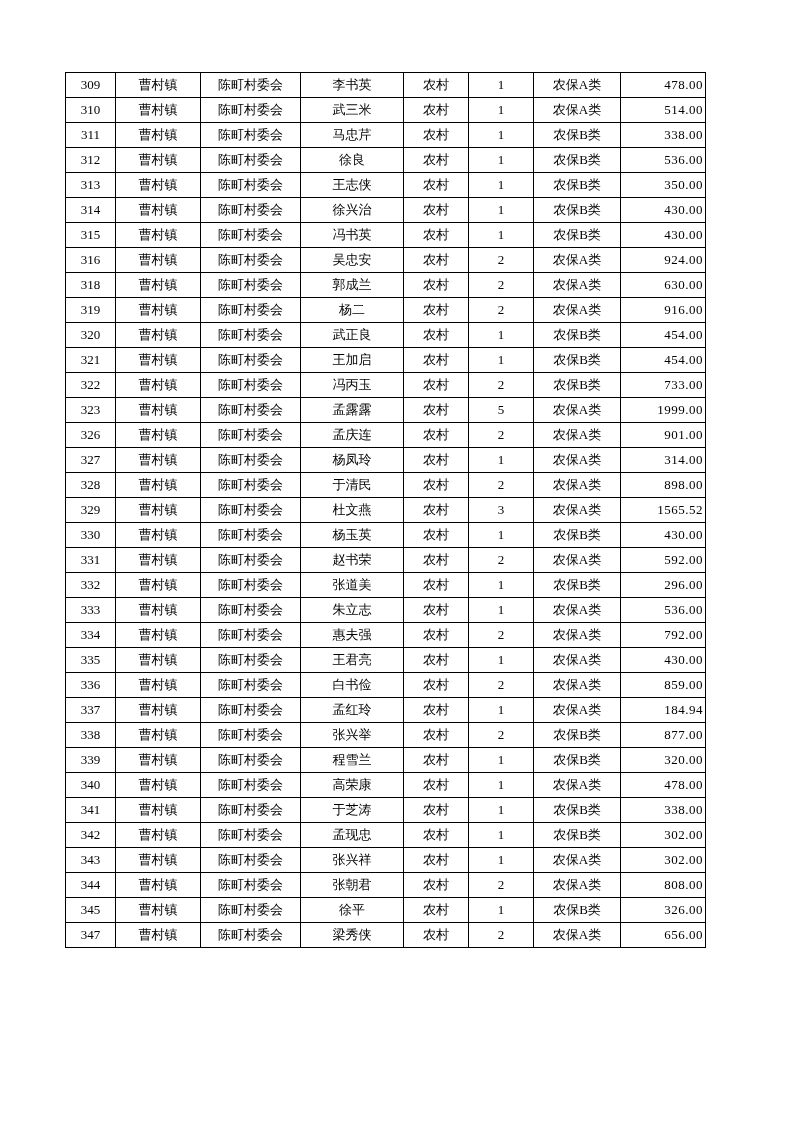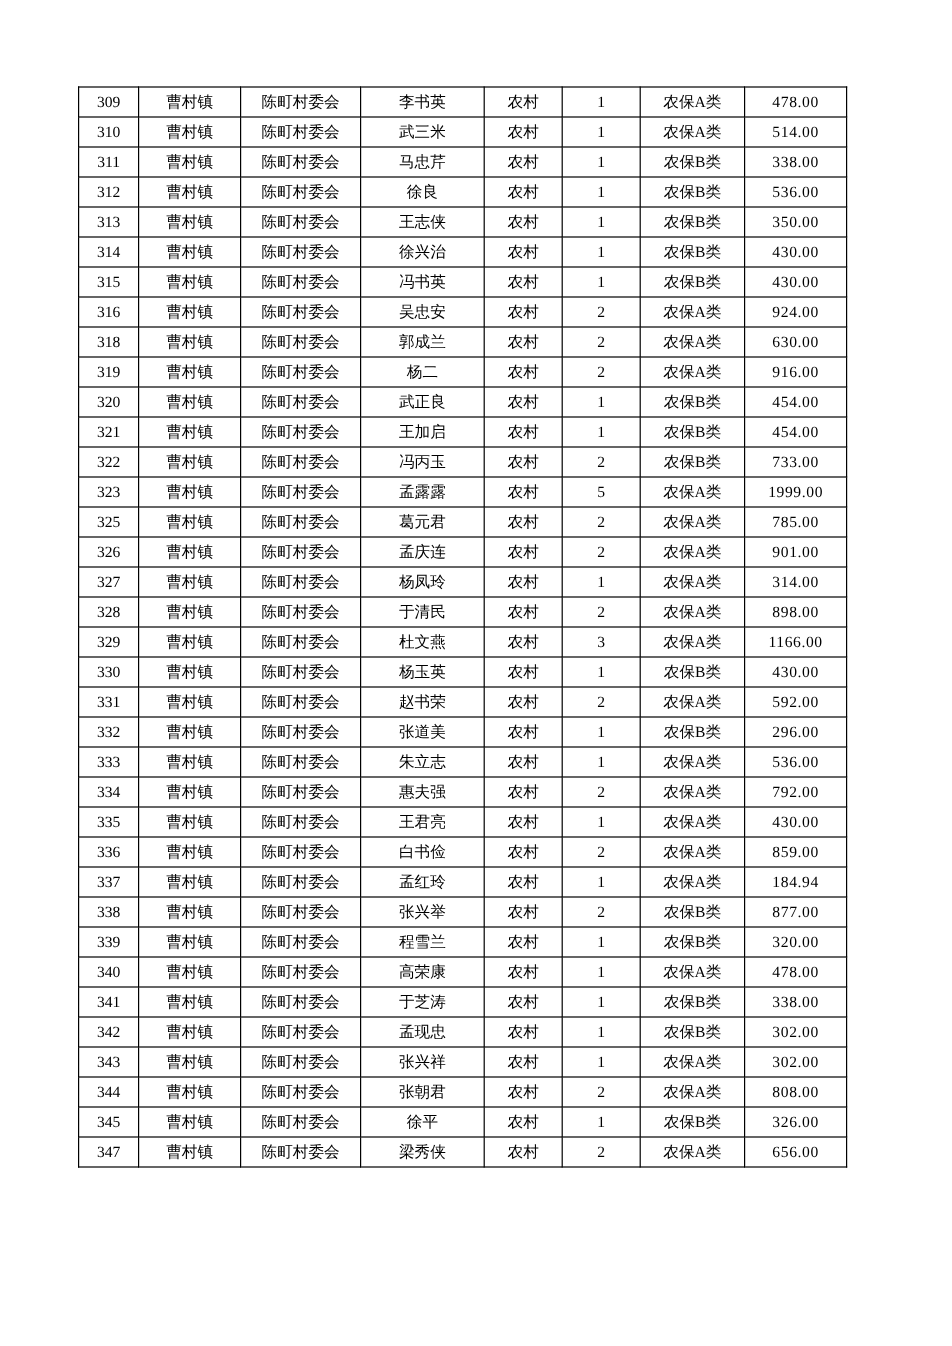--- a/index.html
+++ b/index.html
@@ -30,20 +30,21 @@
     text-align: center;
     vertical-align: middle;
     font-size: 13px;
     line-height: 24px;
     padding: 0 2px;
     white-space: nowrap;
     overflow: hidden;
   }
   table.data-table td.col-amount {
     letter-spacing: 0.5px;
+    text-align: right;
   }
 </style>
 </head>
 <body>
 
 <div class="page">
   <table class="data-table">
     <colgroup>
       <col style="width:50px">
       <col style="width:85px">
@@ -189,30 +190,20 @@
           <td>323</td>
           <td>曹村镇</td>
           <td>陈町村委会</td>
           <td>孟露露</td>
           <td>农村</td>
           <td>5</td>
           <td>农保A类</td>
           <td class="col-amount">1999.00</td>
         </tr>
         <tr>
-          <td>325</td>
-          <td>曹村镇</td>
-          <td>陈町村委会</td>
-          <td>葛元君</td>
-          <td>农村</td>
-          <td>2</td>
-          <td>农保A类</td>
-          <td class="col-amount">785.00</td>
-        </tr>
-        <tr>
           <td>326</td>
           <td>曹村镇</td>
           <td>陈町村委会</td>
           <td>孟庆连</td>
           <td>农村</td>
           <td>2</td>
           <td>农保A类</td>
           <td class="col-amount">901.00</td>
         </tr>
         <tr>
@@ -236,21 +227,21 @@
           <td class="col-amount">898.00</td>
         </tr>
         <tr>
           <td>329</td>
           <td>曹村镇</td>
           <td>陈町村委会</td>
           <td>杜文燕</td>
           <td>农村</td>
           <td>3</td>
           <td>农保A类</td>
-          <td class="col-amount">1166.00</td>
+          <td class="col-amount">1565.52</td>
         </tr>
         <tr>
           <td>330</td>
           <td>曹村镇</td>
           <td>陈町村委会</td>
           <td>杨玉英</td>
           <td>农村</td>
           <td>1</td>
           <td>农保B类</td>
           <td class="col-amount">430.00</td>

